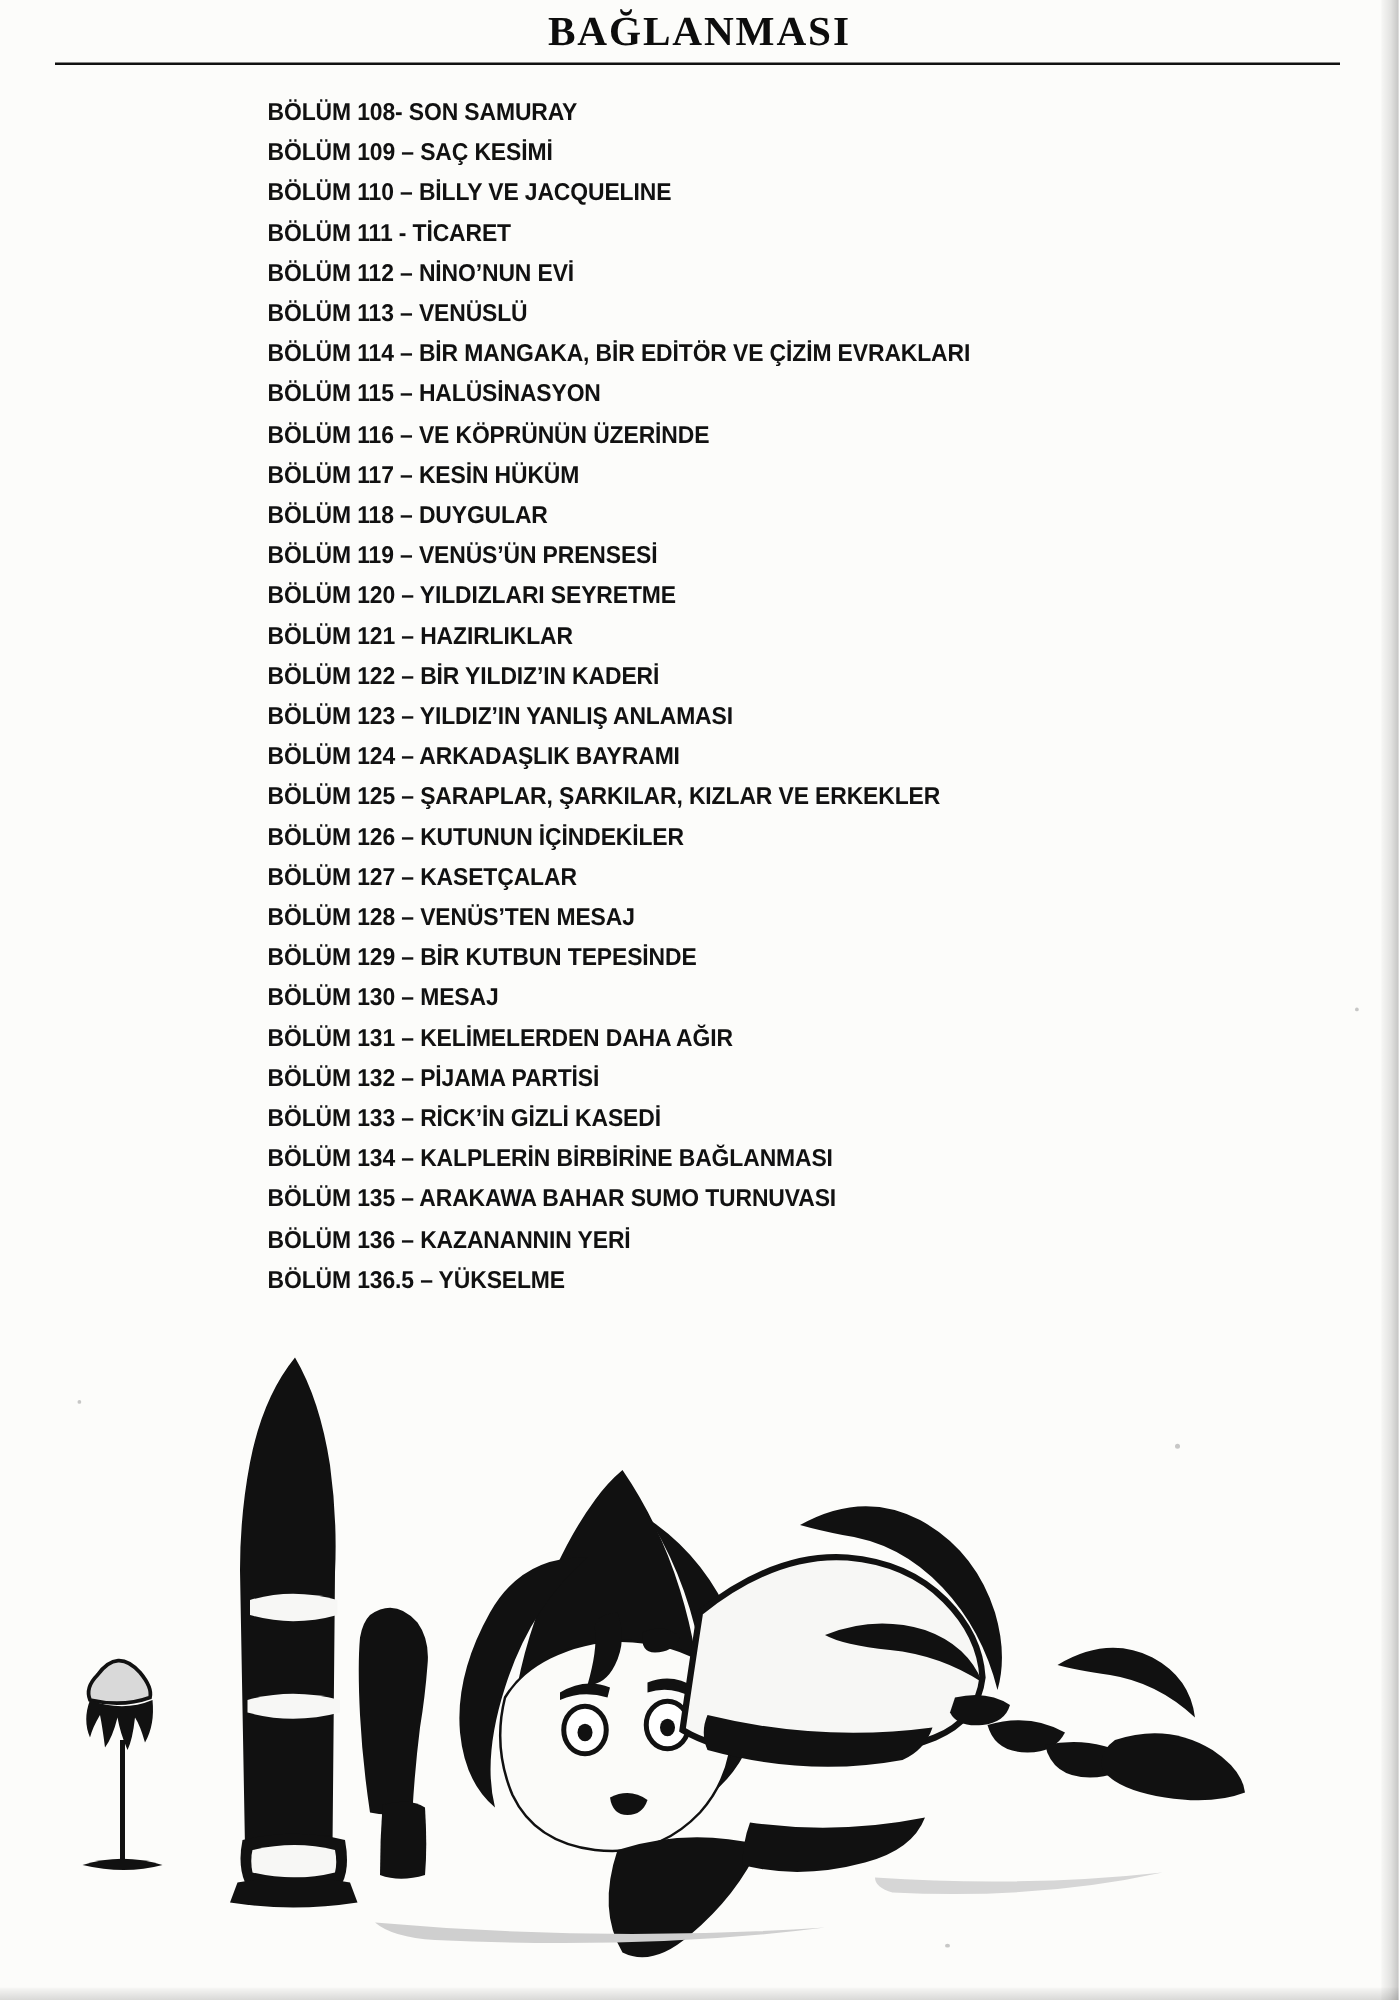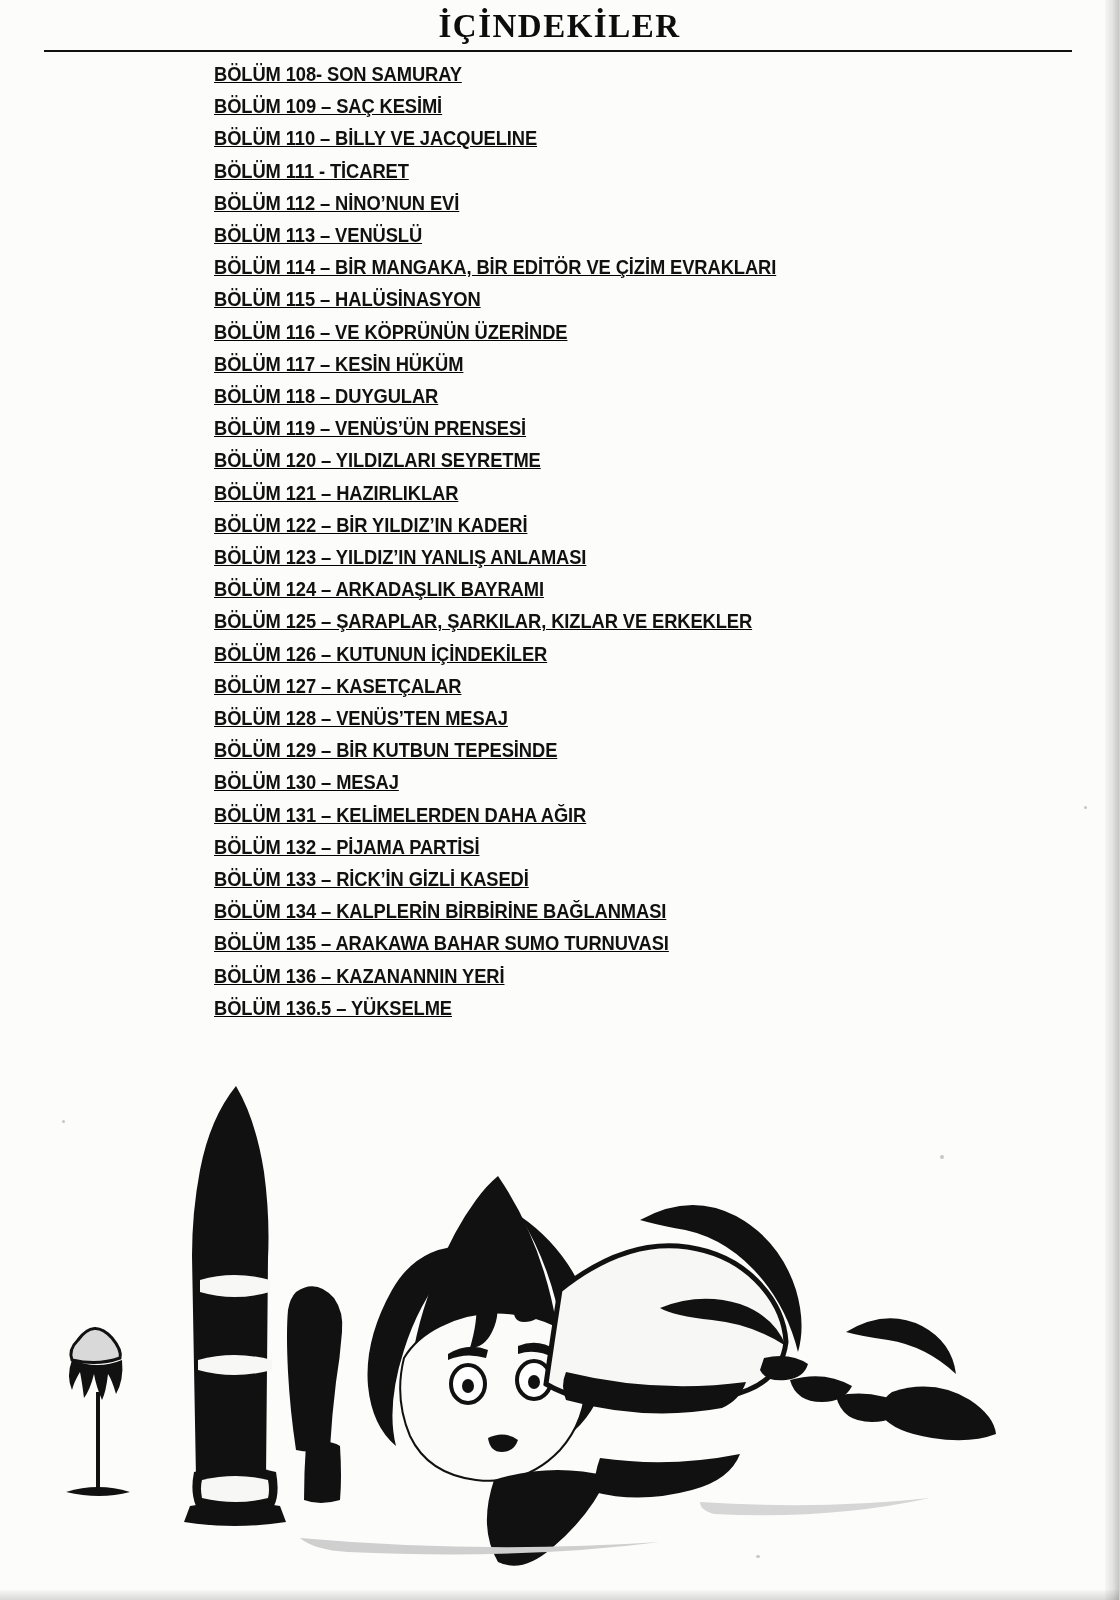--- a/index.html
+++ b/index.html
@@ -59,24 +59,23 @@
     top: 50px;
     left: 44px;
     width: 1028px;
     height: 2px;
     background: #111;
   }
 
   
   .toc {
     position: absolute;
-    top: 58px;
+    top: 74px;
     left: 214px;
     width: 700px;
-    text-decoration: underline;
   }
   .toc-item {
     font-family: "Liberation Sans", sans-serif;
     font-weight: bold;
     font-size: 19.5px;
     line-height: 32.2px;
     color: #111;
     white-space: nowrap;
     letter-spacing: -0.1px;
     transform: scaleX(0.94);
@@ -99,21 +98,21 @@
     background: #9a9a9a;
     border-radius: 50%;
     opacity: .55;
   }
 </style>
 </head>
 <body>
 
 <div class="page">
 
-  <div class="title">İÇİNDEKİLER</div>
+  <div class="title">BAĞLANMASI</div>
   <div class="title-rule"></div>
 
   <div class="toc">
     <div class="toc-item">BÖLÜM 108- SON SAMURAY</div>
     <div class="toc-item">BÖLÜM 109 – SAÇ KESİMİ</div>
     <div class="toc-item">BÖLÜM 110 – BİLLY VE JACQUELINE</div>
     <div class="toc-item">BÖLÜM 111 - TİCARET</div>
     <div class="toc-item">BÖLÜM 112 – NİNO’NUN EVİ</div>
     <div class="toc-item">BÖLÜM 113 – VENÜSLÜ</div>
     <div class="toc-item">BÖLÜM 114 – BİR MANGAKA, BİR EDİTÖR VE ÇİZİM EVRAKLARI</div>

